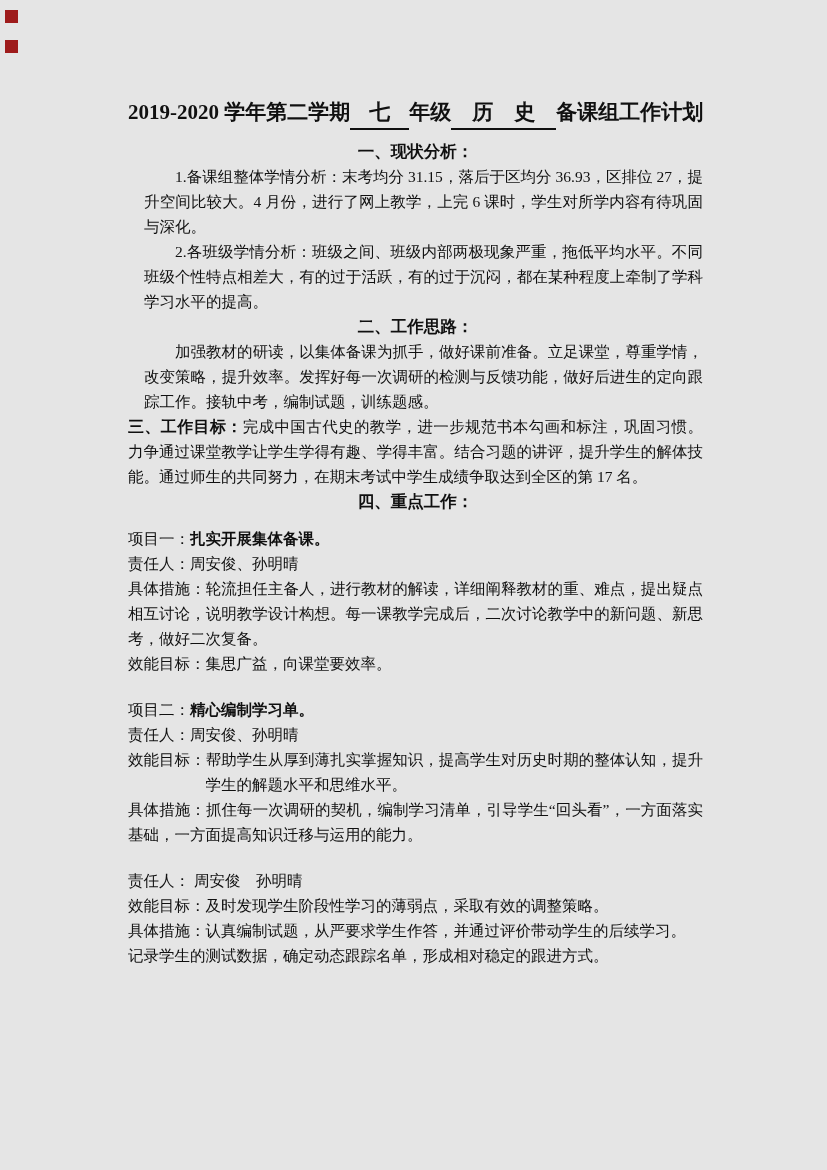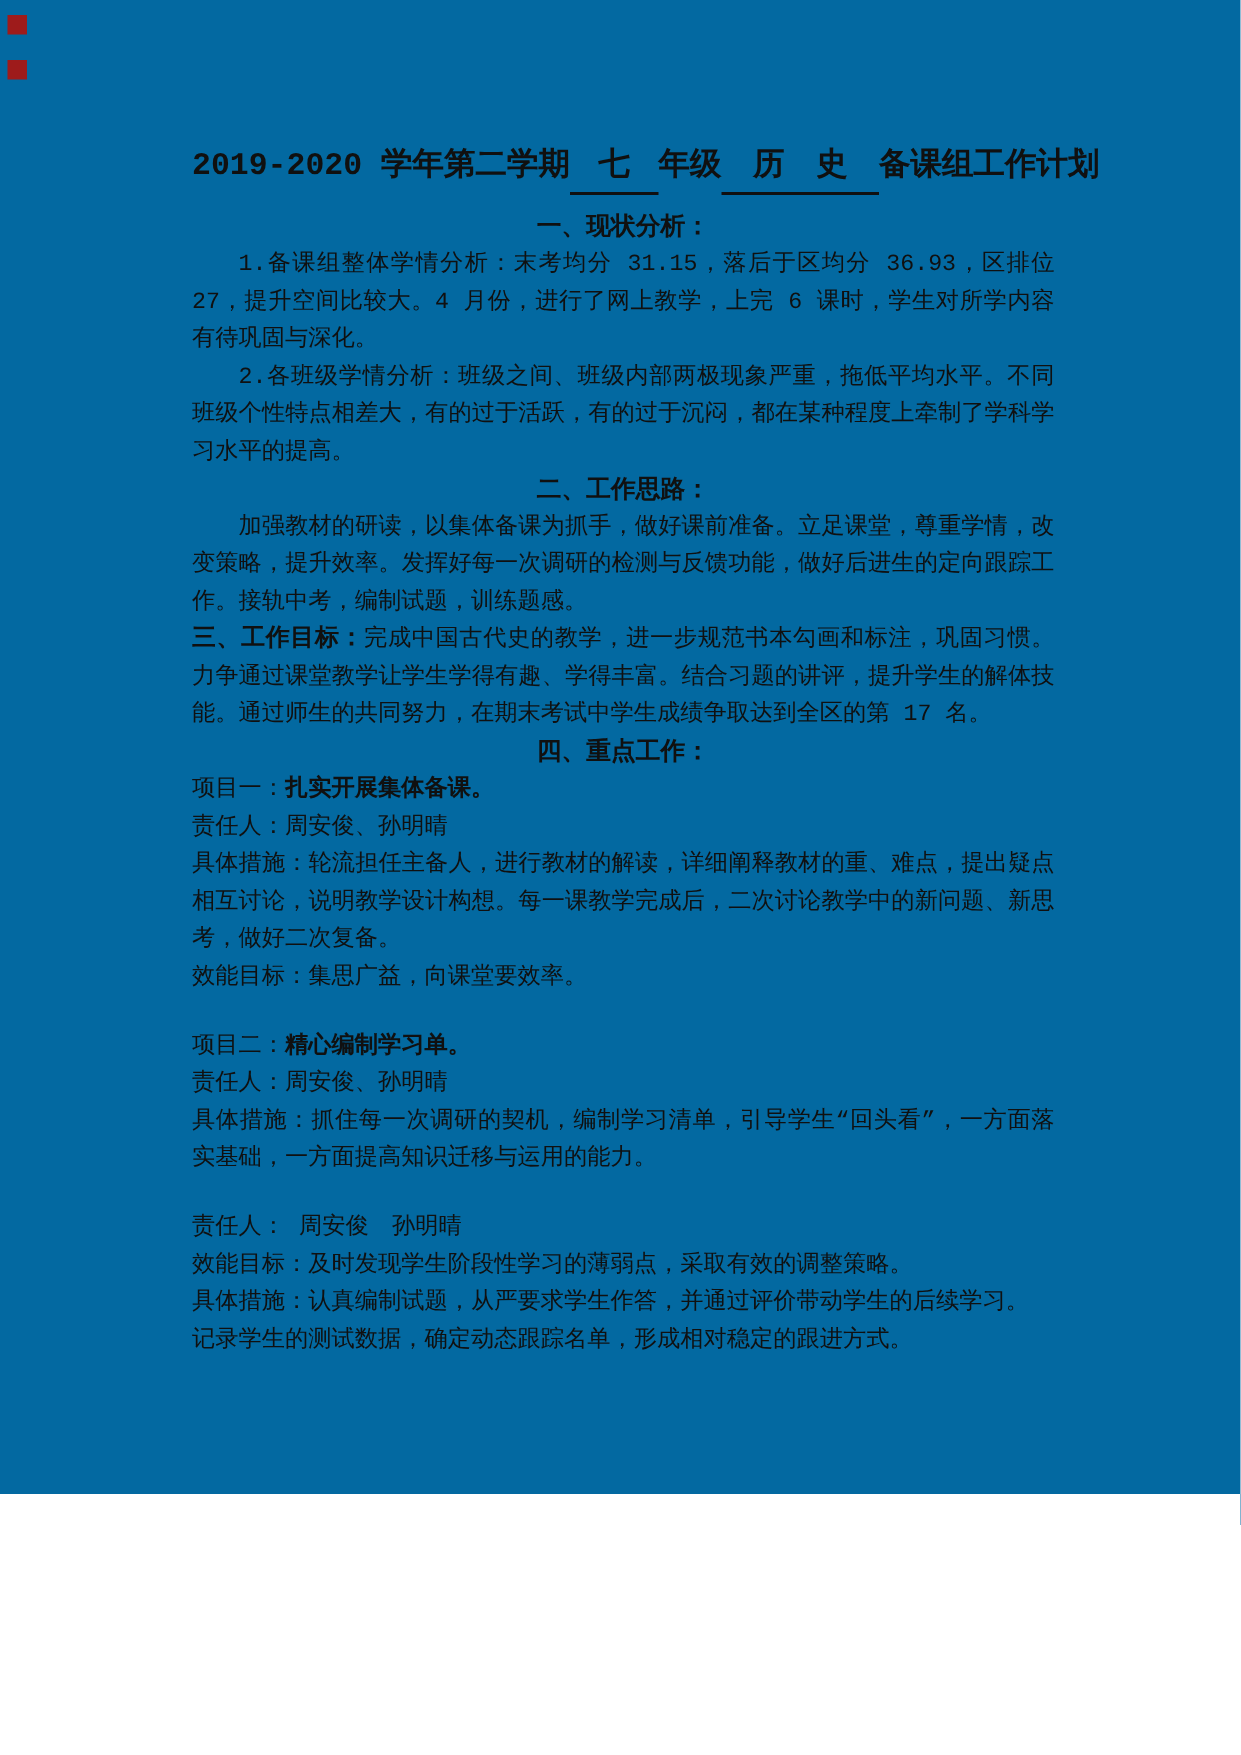--- a/index.html
+++ b/index.html
@@ -1,22 +1,22 @@
 <!DOCTYPE html>
 <html><head>
 <meta charset="utf-8">
 <style>
   html, body { margin: 0; padding: 0; background: #ffffff; }
   .page {
     position: relative;
     width: 827px;
-    height: 996px;
-    background: #0369a1;
+    height: 1170px;
+    background: #e5e5e5;
     overflow: hidden;
-    font-family: Liberation Mono, monospace;
+    font-family: Liberation Serif, serif;
     color: #101010;
   }
   .corner-mark {
     position: absolute;
     width: 13px;
     height: 13px;
     background: #9e1b1b;
   }
   .corner-mark.m1 { left: 5px; top: 10px; }
   .corner-mark.m2 { left: 5px; top: 40px; }
@@ -46,21 +46,21 @@
   .blank.b2 { padding: 0 21px 1px 21px; }
   .sec-heading {
     margin: 0;
     font-size: 16.5px;
     font-weight: bold;
     line-height: 25px;
     text-align: center;
   }
   .gap-top { }
   p.body-para { margin: 0; }
-  p.indent { text-indent: 2em; }
+  p.indent { text-indent: 2em; margin-left: 16px; }
   .lead { font-weight: bold; font-size: 16px; }
   .project { margin-top: 21px; }
   .project p { margin: 0; }
   .proj-title-bold { font-weight: bold; }
   .hang { padding-left: 5em; text-indent: -5em; }
   .cont-indent { margin-left: 5em; }
 </style>
 </head>
 <body>
 
@@ -77,30 +77,31 @@
     <p class="body-para indent">1.备课组整体学情分析：末考均分 31.15，落后于区均分 36.93，区排位 27，提升空间比较大。4 月份，进行了网上教学，上完 6 课时，学生对所学内容有待巩固与深化。</p>
     <p class="body-para indent">2.各班级学情分析：班级之间、班级内部两极现象严重，拖低平均水平。不同班级个性特点相差大，有的过于活跃，有的过于沉闷，都在某种程度上牵制了学科学习水平的提高。</p>
 
     <h2 class="sec-heading gap-top">二、工作思路：</h2>
     <p class="body-para indent">加强教材的研读，以集体备课为抓手，做好课前准备。立足课堂，尊重学情，改变策略，提升效率。发挥好每一次调研的检测与反馈功能，做好后进生的定向跟踪工作。接轨中考，编制试题，训练题感。</p>
 
     <p class="body-para gap-top"><span class="lead">三、工作目标：</span><span>完成中国古代史的教学，进一步规范书本勾画和标注，巩固习惯。力争通过课堂教学让学生学得有趣、学得丰富。结合习题的讲评，提升学生的解体技能。通过师生的共同努力，在期末考试中学生成绩争取达到全区的第 17 名。</span></p>
 
     <h2 class="sec-heading gap-top">四、重点工作：</h2>
 
-    <div class="project" style="margin-top:0;">
+    <div class="project" style="margin-top:12px;">
       <p><span>项目一：</span><span class="proj-title-bold">扎实开展集体备课。</span></p>
       <p>责任人：周安俊、孙明晴</p>
       <p>具体措施：轮流担任主备人，进行教材的解读，详细阐释教材的重、难点，提出疑点相互讨论，说明教学设计构想。每一课教学完成后，二次讨论教学中的新问题、新思考，做好二次复备。</p>
       <p>效能目标：集思广益，向课堂要效率。</p>
     </div>
 
     <div class="project">
       <p><span>项目二：</span><span class="proj-title-bold">精心编制学习单。</span></p>
       <p>责任人：周安俊、孙明晴</p>
+      <p class="hang">效能目标：帮助学生从厚到薄扎实掌握知识，提高学生对历史时期的整体认知，提升学生的解题水平和思维水平。</p>
       <p>具体措施：抓住每一次调研的契机，编制学习清单，引导学生“回头看”，一方面落实基础，一方面提高知识迁移与运用的能力。</p>
     </div>
 
     <div class="project">
       <p>责任人： 周安俊　孙明晴</p>
       <p>效能目标：及时发现学生阶段性学习的薄弱点，采取有效的调整策略。</p>
       <p>具体措施：认真编制试题，从严要求学生作答，并通过评价带动学生的后续学习。</p>
       <p class="cont-indent">记录学生的测试数据，确定动态跟踪名单，形成相对稳定的跟进方式。</p>
     </div>
 

